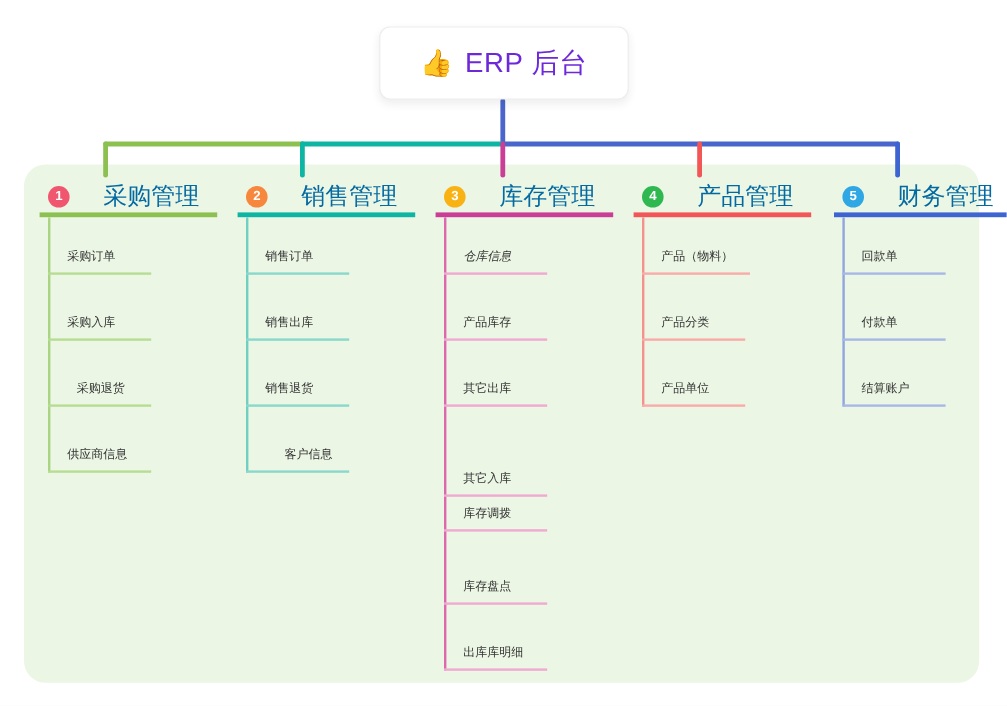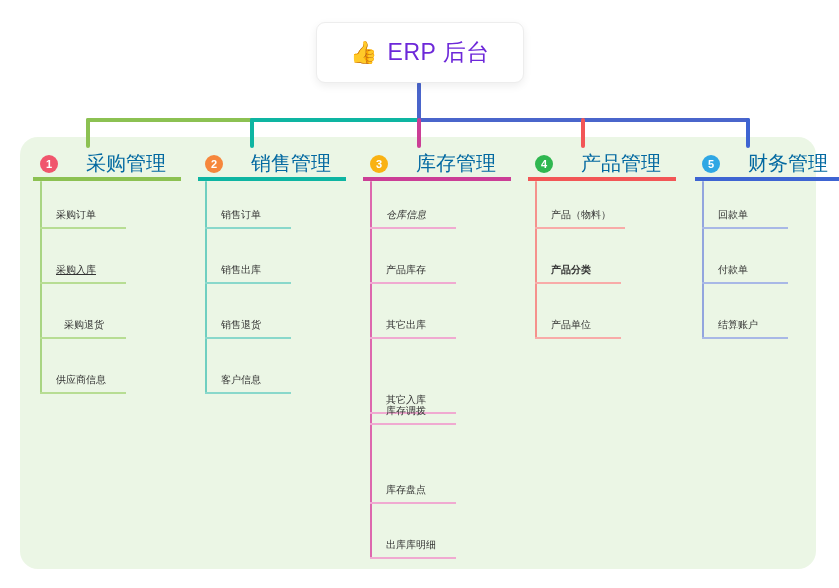--- a/index.html
+++ b/index.html
@@ -70,57 +70,57 @@
   </div>
 
   <div id="branches">
       <div class="branch" style="left: 33px;">
     <div class="branch-head" style="border-bottom-color: rgb(140, 193, 82);">
       <span class="badge" style="background: rgb(240, 86, 109);">1</span>
       <span class="branch-label">采购管理</span>
     </div>
     <div class="vline" style="top: 181px; height: 213px; background: rgb(169, 213, 131);"></div>
   <div class="item" style="top: 207px; border-bottom-color: rgb(183, 221, 147);">采购订单</div>
-        <div class="item" style="top: 262px; border-bottom-color: rgb(183, 221, 147); text-decoration: underline;">采购入库</div>
+        <div class="item" style="top: 262px; border-bottom-color: rgb(183, 221, 147);">采购入库</div>
         <div class="item" style="top: 317px; border-bottom-color: rgb(183, 221, 147); text-align: center;">采购退货</div>
         <div class="item" style="top: 372px; border-bottom-color: rgb(183, 221, 147);">供应商信息</div>
       </div>
       <div class="branch" style="left: 198px;">
     <div class="branch-head" style="border-bottom-color: rgb(14, 181, 162);">
       <span class="badge" style="background: rgb(246, 135, 60);">2</span>
       <span class="branch-label">销售管理</span>
     </div>
     <div class="vline" style="top: 181px; height: 213px; background: rgb(111, 207, 192);"></div>
   <div class="item" style="top: 207px; border-bottom-color: rgb(137, 216, 203);">销售订单</div>
         <div class="item" style="top: 262px; border-bottom-color: rgb(137, 216, 203);">销售出库</div>
         <div class="item" style="top: 317px; border-bottom-color: rgb(137, 216, 203);">销售退货</div>
-        <div class="item" style="top: 372px; border-bottom-color: rgb(137, 216, 203);">客户信息</div>
+        <div class="item" style="top: 372px; border-bottom-color: rgb(137, 216, 203); text-align: right;">客户信息</div>
       </div>
       <div class="branch" style="left: 363px;">
     <div class="branch-head" style="border-bottom-color: rgb(203, 62, 150);">
       <span class="badge" style="background: rgb(249, 178, 19);">3</span>
       <span class="branch-label">库存管理</span>
     </div>
     <div class="vline" style="top: 181px; height: 378px; background: rgb(221, 104, 174);"></div>
   <div class="item" style="top: 207px; border-bottom-color: rgb(240, 170, 209); font-style: italic;">仓库信息</div>
         <div class="item" style="top: 262px; border-bottom-color: rgb(240, 170, 209);">产品库存</div>
         <div class="item" style="top: 317px; border-bottom-color: rgb(240, 170, 209);">其它出库</div>
         <div class="item" style="top: 392px; border-bottom-color: rgb(240, 170, 209);">其它入库</div>
-        <div class="item" style="top: 403px; border-bottom-color: rgb(240, 170, 209);">库存调拨</div>
+        <div class="item" style="top: 421px; border-bottom-color: rgb(240, 170, 209);">库存调拨</div>
         <div class="item" style="top: 482px; border-bottom-color: rgb(240, 170, 209);">库存盘点</div>
         <div class="item" style="top: 537px; border-bottom-color: rgb(240, 170, 209);">出库库明细</div>
       </div>
       <div class="branch" style="left: 528px;">
     <div class="branch-head" style="border-bottom-color: rgb(242, 86, 86);">
       <span class="badge" style="background: rgb(47, 183, 80);">4</span>
       <span class="branch-label">产品管理</span>
     </div>
     <div class="vline" style="top: 181px; height: 158px; background: rgb(245, 145, 140);"></div>
   <div class="item" style="top: 207px; border-bottom-color: rgb(248, 171, 168);">产品（物料）</div>
-        <div class="item" style="top: 262px; border-bottom-color: rgb(248, 171, 168); font-weight: bold;">产品分类</div>
+        <div class="item" style="top: 262px; border-bottom-color: rgb(248, 171, 168);">产品分类</div>
         <div class="item" style="top: 317px; border-bottom-color: rgb(248, 171, 168);">产品单位</div>
       </div>
       <div class="branch" style="left: 695px;">
     <div class="branch-head" style="border-bottom-color: rgb(62, 100, 210);">
       <span class="badge" style="background: rgb(47, 167, 228);">5</span>
       <span class="branch-label">财务管理</span>
     </div>
     <div class="vline" style="top: 181px; height: 158px; background: rgb(146, 165, 222);"></div>
   <div class="item" style="top: 207px; border-bottom-color: rgb(168, 184, 230);">回款单</div>
         <div class="item" style="top: 262px; border-bottom-color: rgb(168, 184, 230);">付款单</div>

